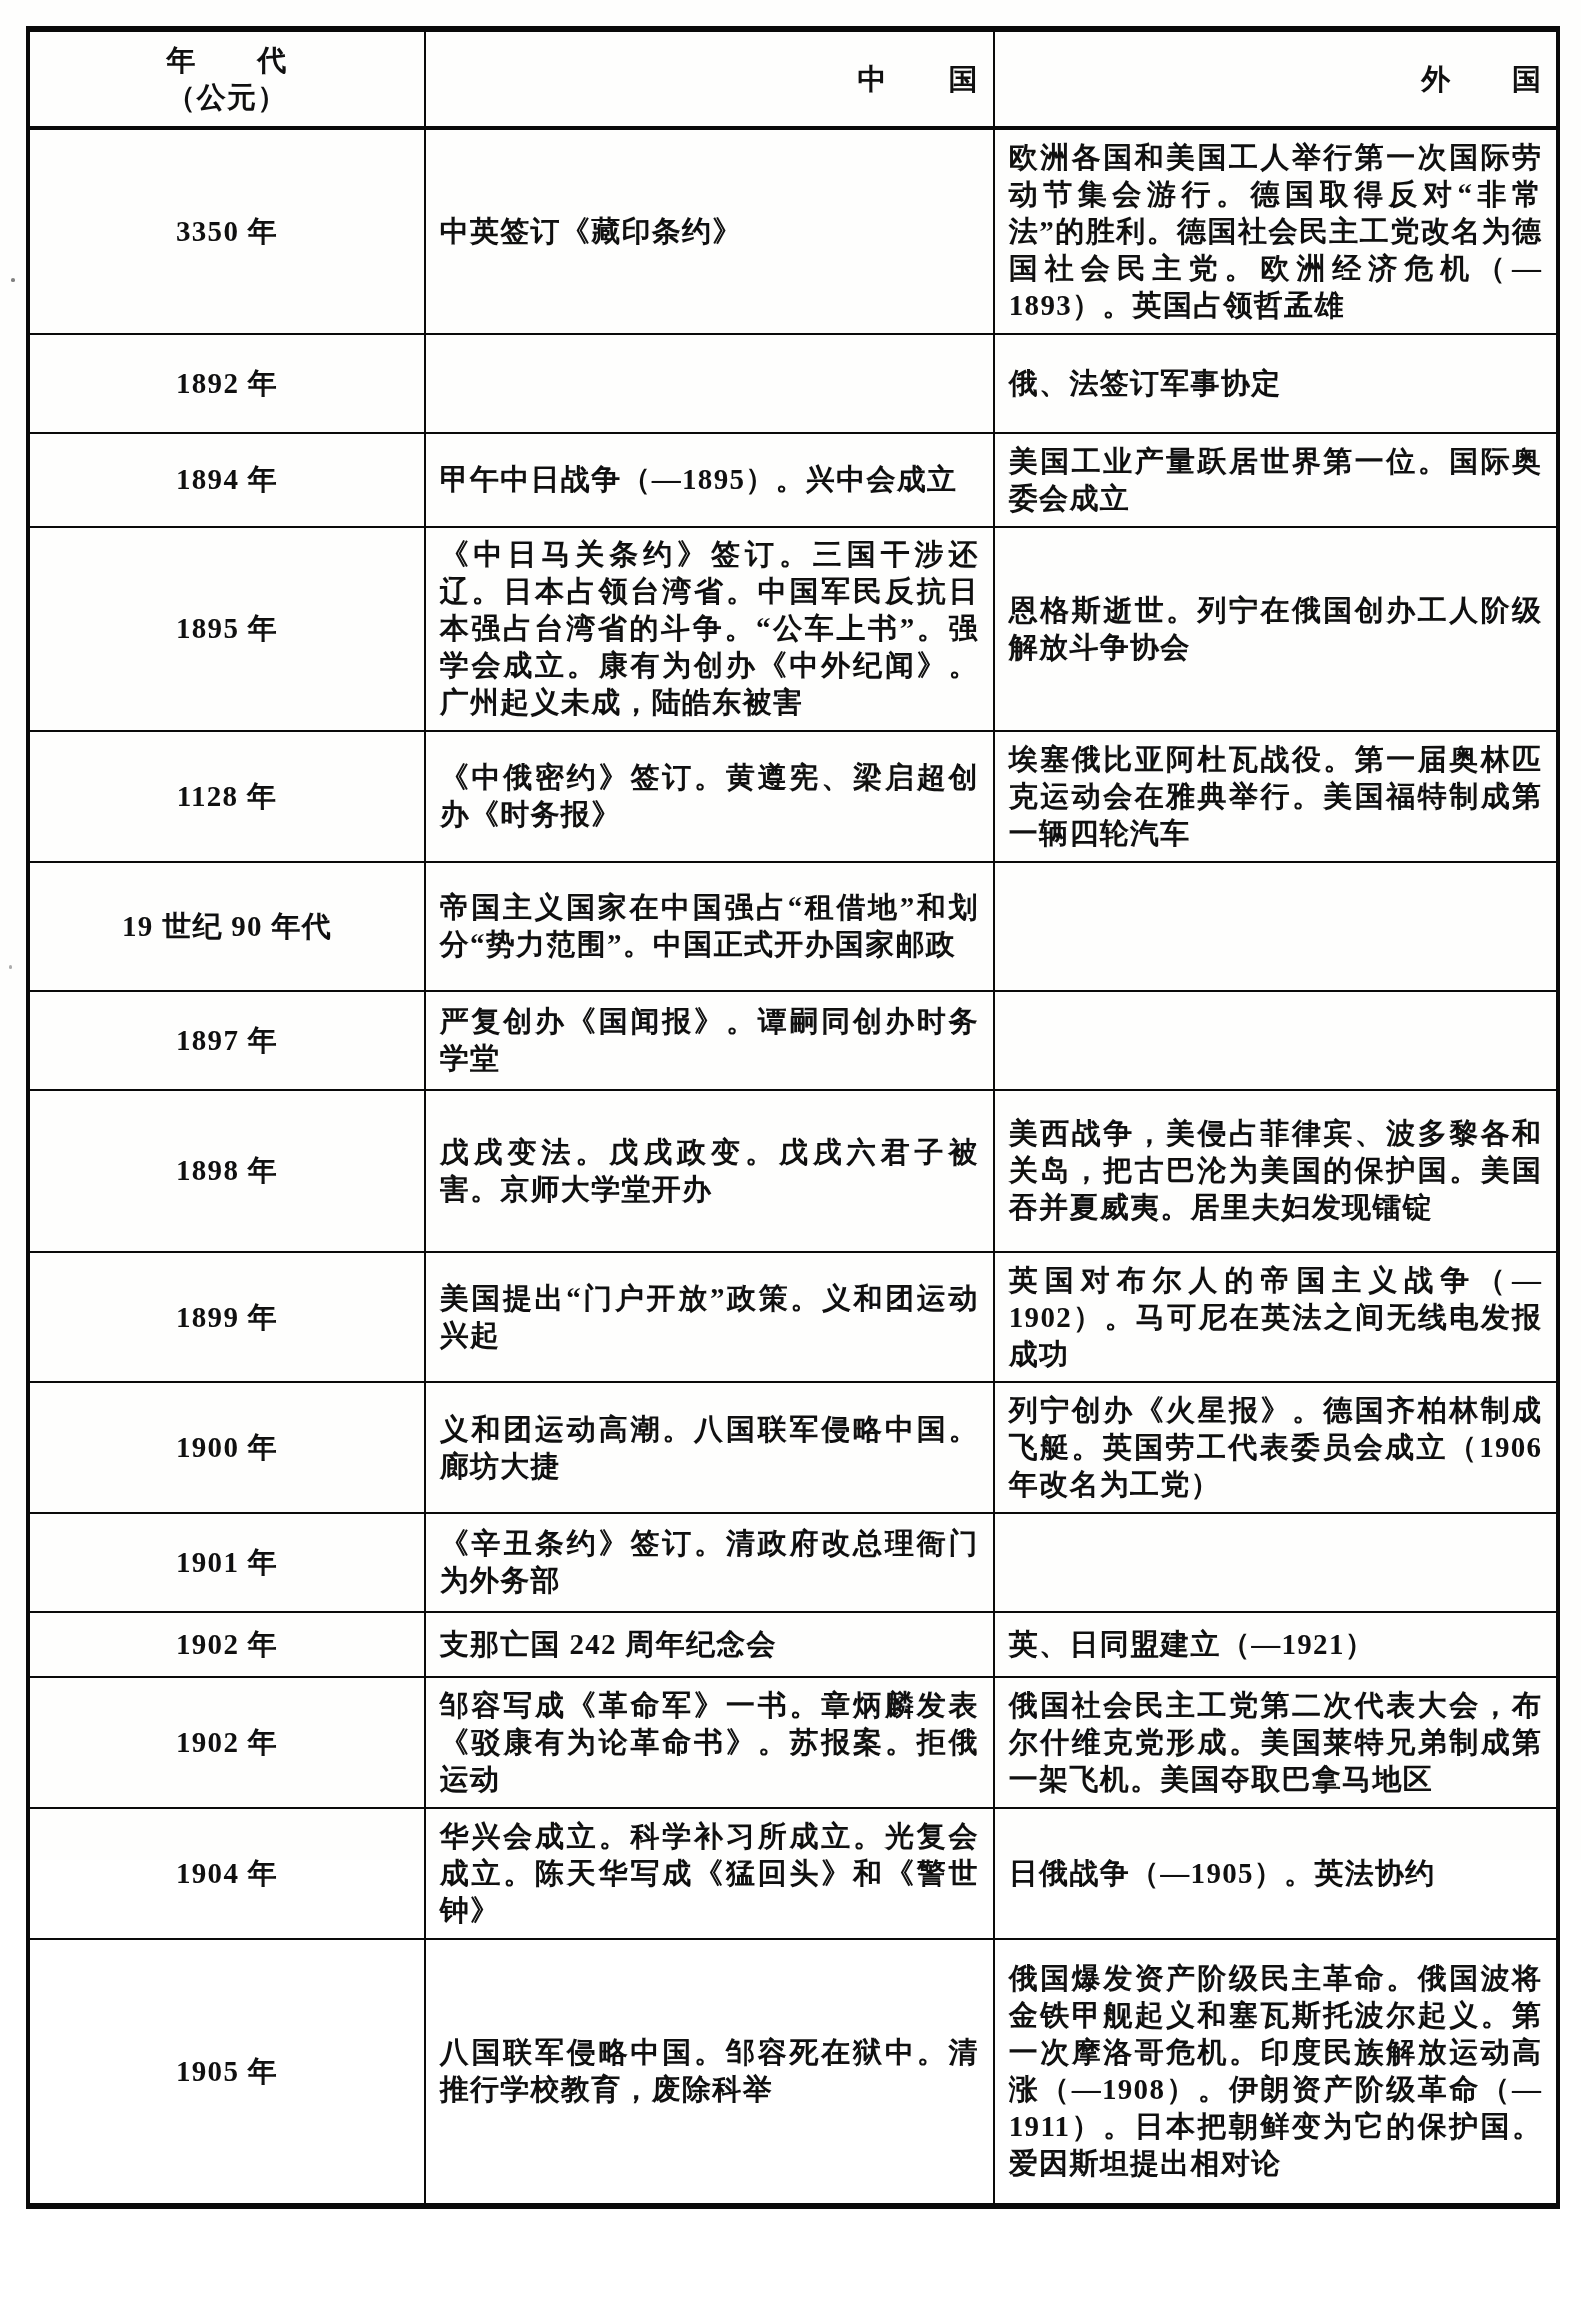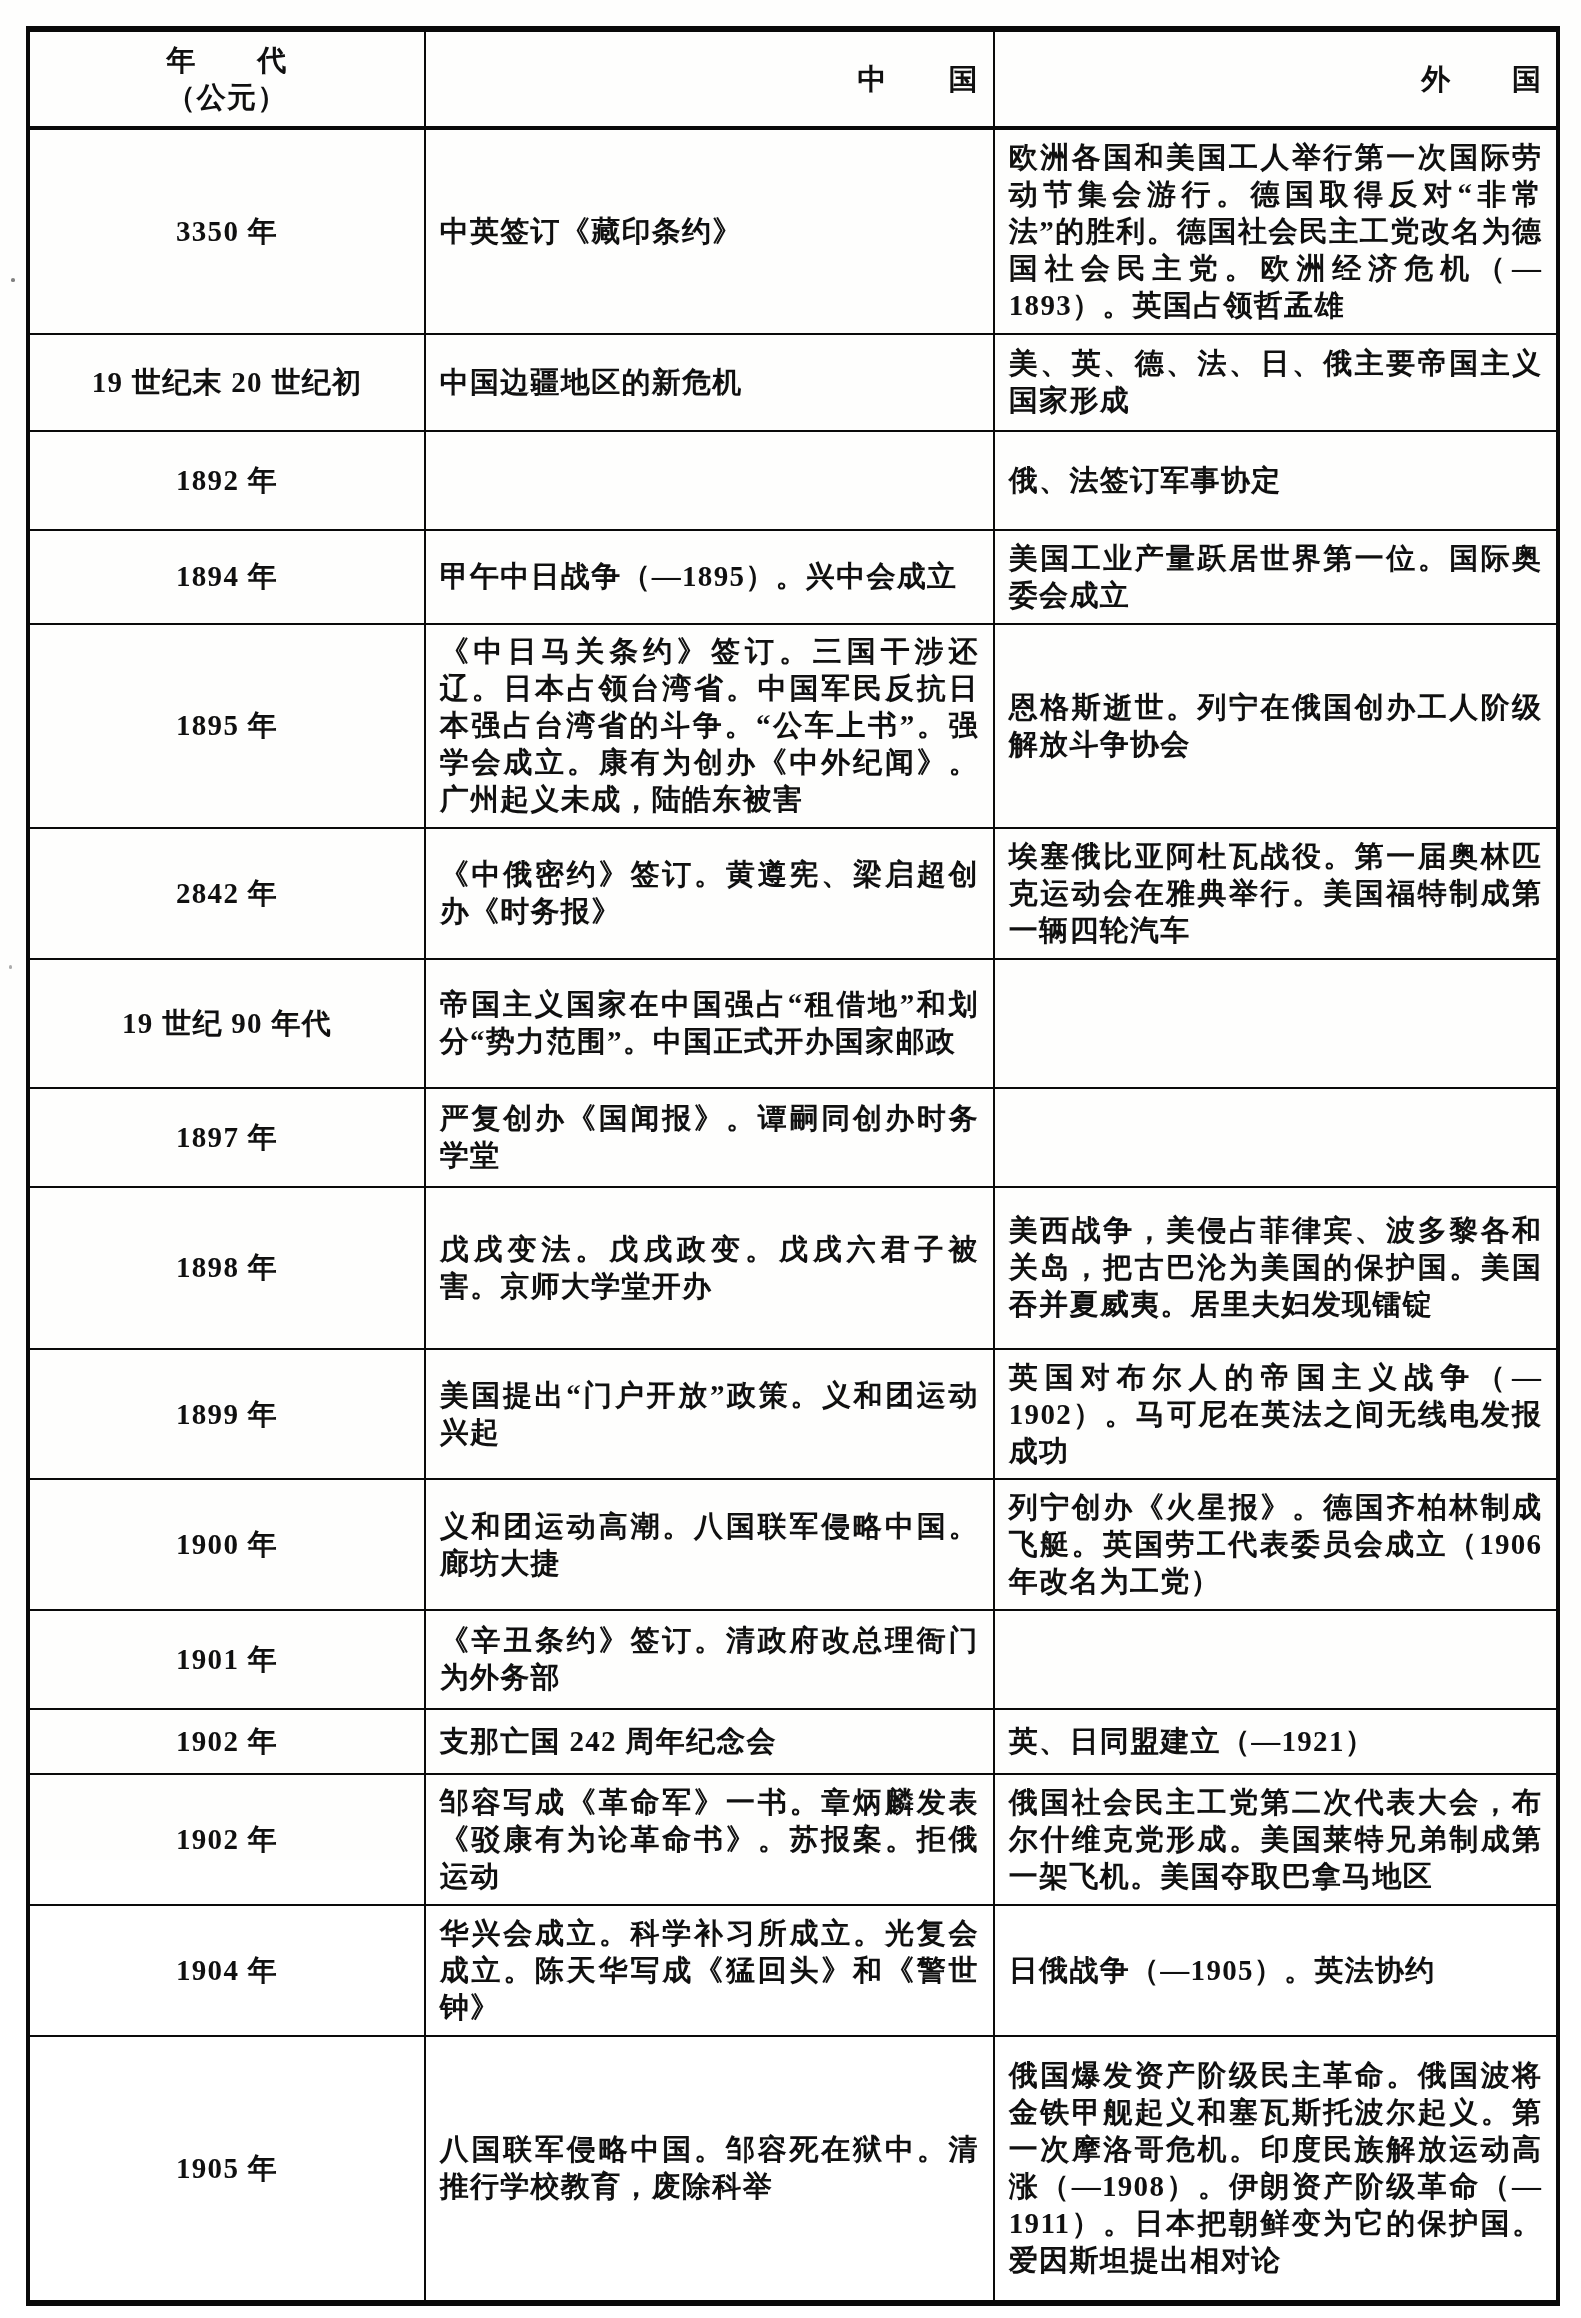--- a/index.html
+++ b/index.html
@@ -92,42 +92,37 @@
         <th class="col-head">中　　国</th>
         <th class="col-head">外　　国</th>
       </tr>
     </thead>
     <tbody id="chrono-body">
         <tr style="height: 194px;">
       <td class="year-cell">3350 年</td>
       <td class="text-cell">中英签订《藏印条约》</td>
       <td class="text-cell">欧洲各国和美国工人举行第一次国际劳动节集会游行。德国取得反对“非常法”的胜利。德国社会民主工党改名为德国社会民主党。欧洲经济危机（—1893）。英国占领哲孟雄</td>
     </tr>
-        <tr style="height: 97px;">
-      <td class="year-cell">19 世纪末 20 世纪初</td>
-      <td class="text-cell">中国边疆地区的新危机</td>
-      <td class="text-cell">美、英、德、法、日、俄主要帝国主义国家形成</td>
-    </tr>
         <tr style="height: 99px;">
       <td class="year-cell">1892 年</td>
       <td class="text-cell"></td>
       <td class="text-cell">俄、法签订军事协定</td>
     </tr>
         <tr style="height: 93px;">
       <td class="year-cell">1894 年</td>
       <td class="text-cell">甲午中日战争（—1895）。兴中会成立</td>
       <td class="text-cell">美国工业产量跃居世界第一位。国际奥委会成立</td>
     </tr>
         <tr style="height: 197px;">
       <td class="year-cell">1895 年</td>
       <td class="text-cell">《中日马关条约》签订。三国干涉还辽。日本占领台湾省。中国军民反抗日本强占台湾省的斗争。“公车上书”。强学会成立。康有为创办《中外纪闻》。广州起义未成，陆皓东被害</td>
       <td class="text-cell">恩格斯逝世。列宁在俄国创办工人阶级解放斗争协会</td>
     </tr>
         <tr style="height: 130px;">
-      <td class="year-cell">2842 年</td>
+      <td class="year-cell">1128 年</td>
       <td class="text-cell">《中俄密约》签订。黄遵宪、梁启超创办《时务报》</td>
       <td class="text-cell">埃塞俄比亚阿杜瓦战役。第一届奥林匹克运动会在雅典举行。美国福特制成第一辆四轮汽车</td>
     </tr>
         <tr style="height: 129px;">
       <td class="year-cell">19 世纪 90 年代</td>
       <td class="text-cell">帝国主义国家在中国强占“租借地”和划分“势力范围”。中国正式开办国家邮政</td>
       <td class="text-cell"></td>
     </tr>
         <tr style="height: 99px;">
       <td class="year-cell">1897 年</td>

